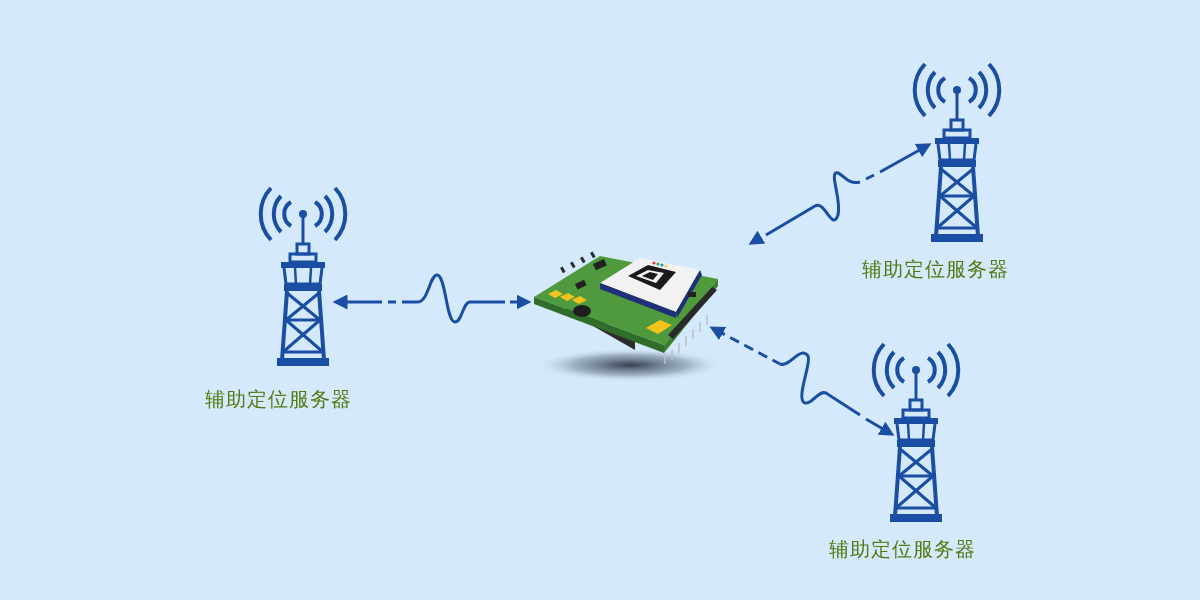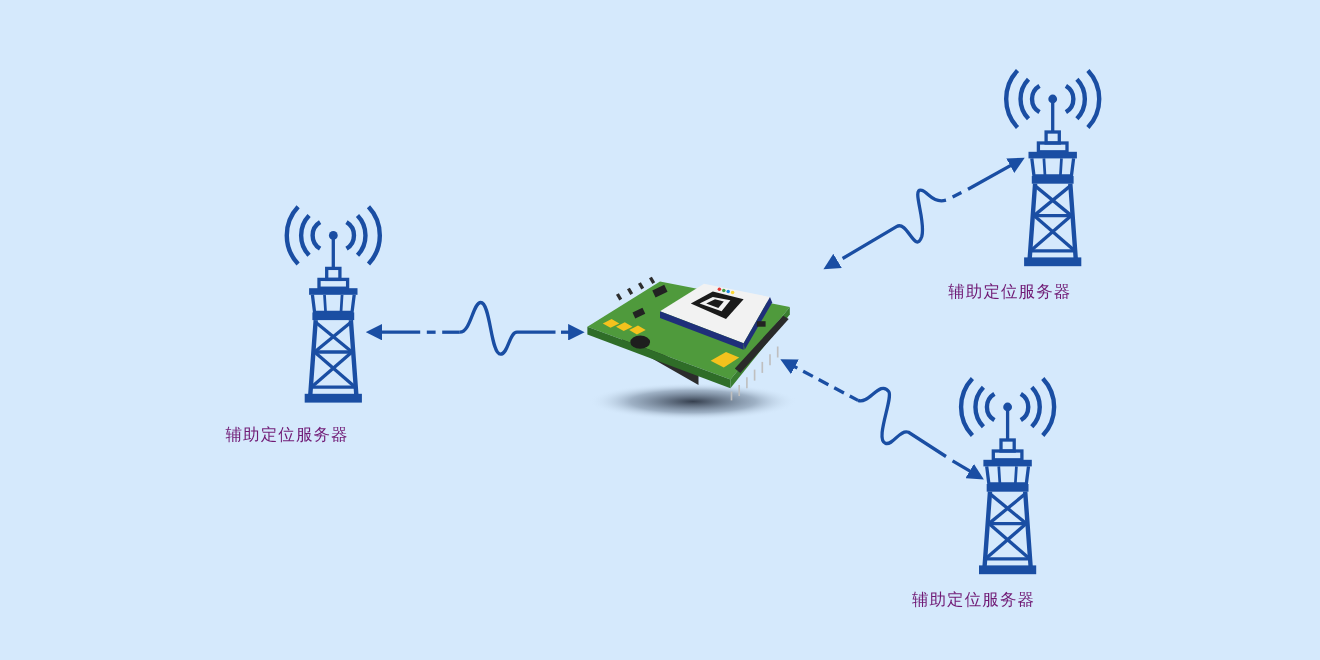--- a/index.html
+++ b/index.html
@@ -4,21 +4,21 @@
 <style>
   html, body { margin:0; padding:0; }
   body {
     width:1200px; height:600px; overflow:hidden;
     background:#d5e9fc;
     font-family:"DejaVu Sans", "Liberation Sans", sans-serif;
     position:relative;
   }
   .canvas { position:absolute; left:0; top:0; width:1200px; height:600px; }
   .label {
-    position:absolute; font-size:15px; color:#701a75; letter-spacing:1px;
+    position:absolute; font-size:20px; color:#4d7c0f; letter-spacing:1px;
     white-space:nowrap;
   }
 </style>
 </head>
 <body>
 
 <svg class="canvas" width="1200" height="600" viewBox="0 0 1200 600">
   <defs>
     <marker id="ah" viewBox="0 0 10 10" refX="5" refY="5" markerWidth="5" markerHeight="5" orient="auto-start-reverse">
       <path d="M0,0 L10,5 L0,10 z" fill="#1a4ea3"></path>

